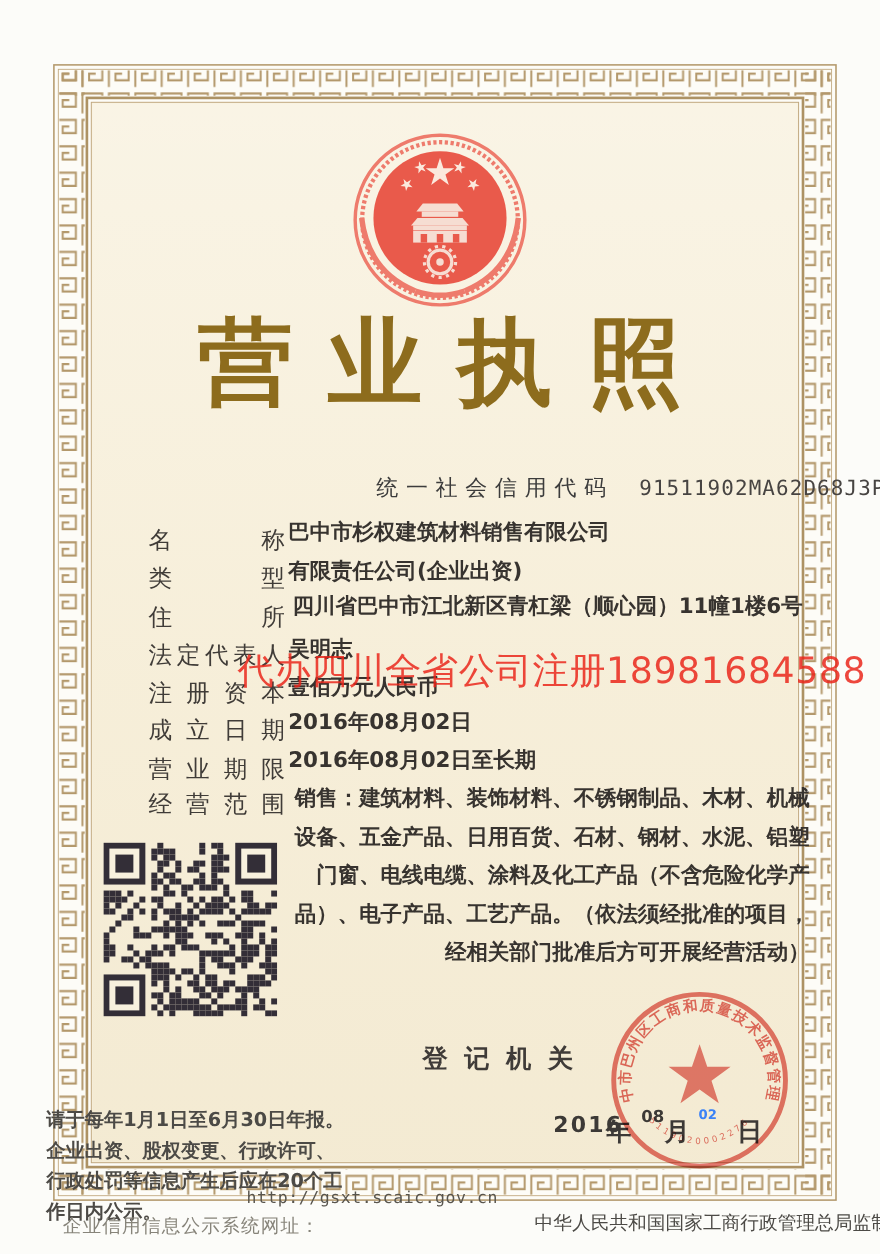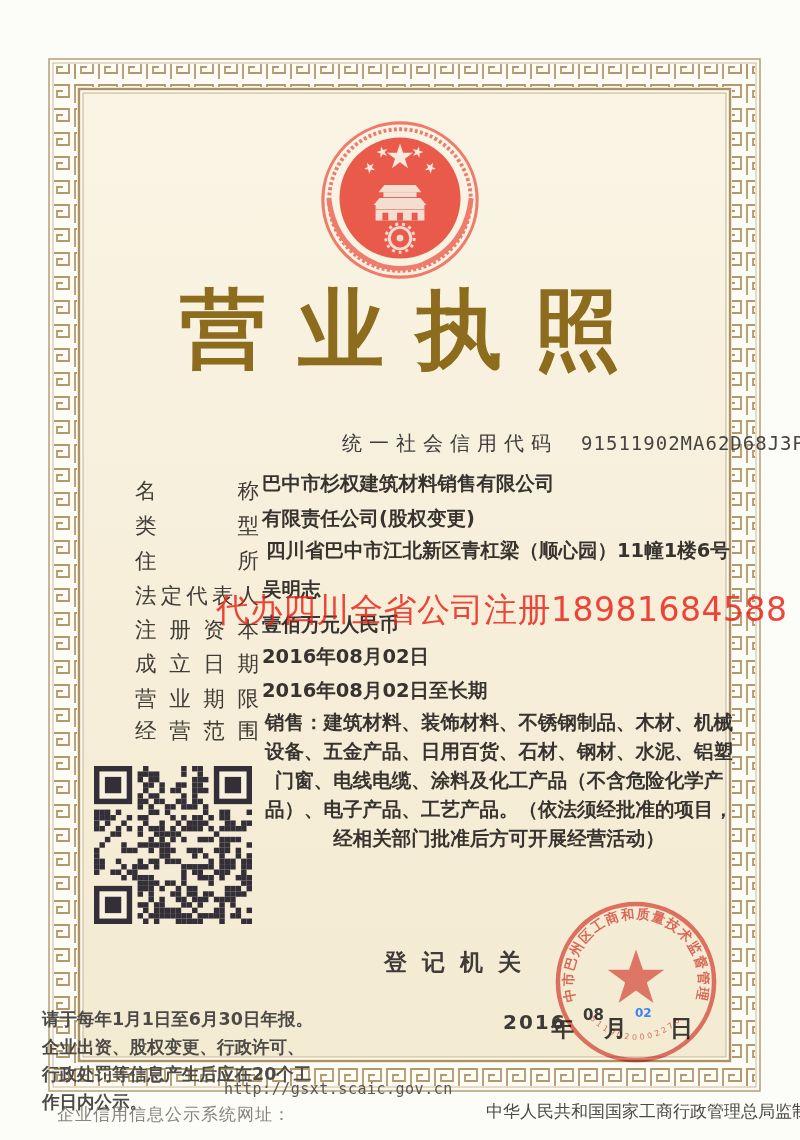--- a/index.html
+++ b/index.html
@@ -21,21 +21,21 @@
   .doc-subtitle { position:absolute; left:0; top:382px; width:800px; text-align:center;
     font-size:30px; font-weight:600; color:#5f564a; letter-spacing:14px; padding-left:14px; }
 
   .credit-line { position:absolute; top:430px; left:342px; white-space:nowrap; }
   .credit-label { font-size:20px; font-weight:400; color:#3c3c3c; letter-spacing:7px; }
   .credit-value { font-family:"DejaVu Sans Mono","Liberation Mono",monospace; font-size:19px; color:#474442; margin-left:18px; letter-spacing:1px; }
 
   .flabel { position:absolute; left:135px; width:124px; font-size:21.5px; font-weight:500; color:#403c38;
     display:flex; justify-content:space-between; }
   .fvalue { position:absolute; left:262px; font-size:19.5px; font-weight:600; color:#37332f; white-space:nowrap; }
-  .fvalue.scope { width:474px; white-space:normal; line-height:29px; text-align:center; }
+  .fvalue.scope { width:474px; white-space:normal; line-height:35px; text-align:right; }
 
   .watermark { position:absolute; left:216px; top:588px; font-size:33px; font-weight:500;
     color:rgba(233,36,25,.84); white-space:nowrap; letter-spacing:.5px; }
 
   .qr { position:absolute; left:94px; top:766px; width:158px; height:158px; }
 
   .reg-label { position:absolute; left:384px; top:947px; font-size:23px; font-weight:700; color:#3f3b38; letter-spacing:15px; white-space:nowrap; }
 
   .date-line { position:absolute; left:0; top:0; width:800px; height:1140px; pointer-events:none; }
   .d-year  { position:absolute; left:503px; top:1010px; font-size:20px; font-weight:600; color:#3c3936; letter-spacing:2px; }
@@ -120,21 +120,21 @@
   <div class="flabel" style="top:476px">
       <span>名</span>
       <span>称</span>
     </div>
   <div class="fvalue" style="top:470px">巴中市杉权建筑材料销售有限公司</div>
 
   <div class="flabel" style="top:511px">
       <span>类</span>
       <span>型</span>
     </div>
-  <div class="fvalue" style="top:505px">有限责任公司(股权变更)</div>
+  <div class="fvalue" style="top:505px">有限责任公司(企业出资)</div>
 
   <div class="flabel" style="top:546px">
       <span>住</span>
       <span>所</span>
     </div>
   <div class="fvalue" style="top:537px;left:266px">四川省巴中市江北新区青杠梁（顺心园）11幢1楼6号</div>
 
   <div class="flabel" style="top:581px">
       <span>法</span>
       <span>定</span>

